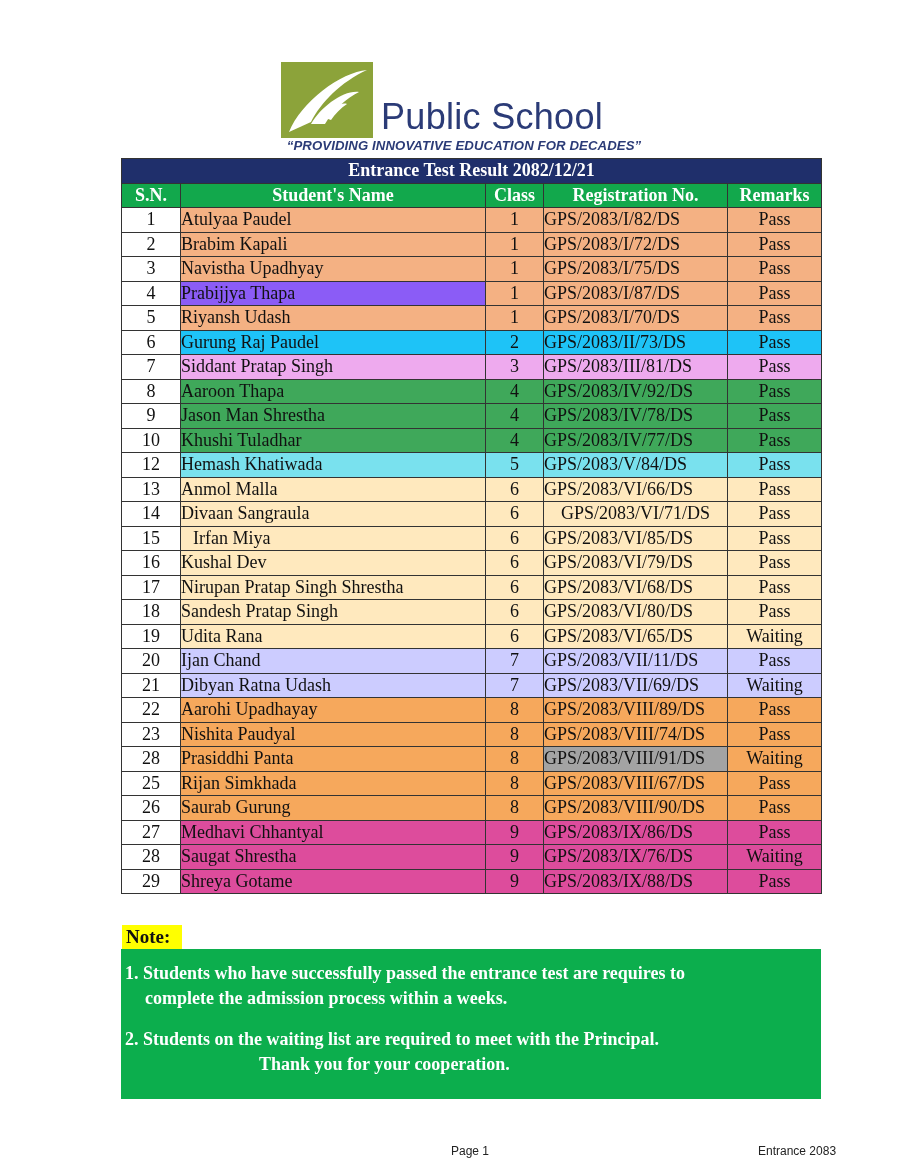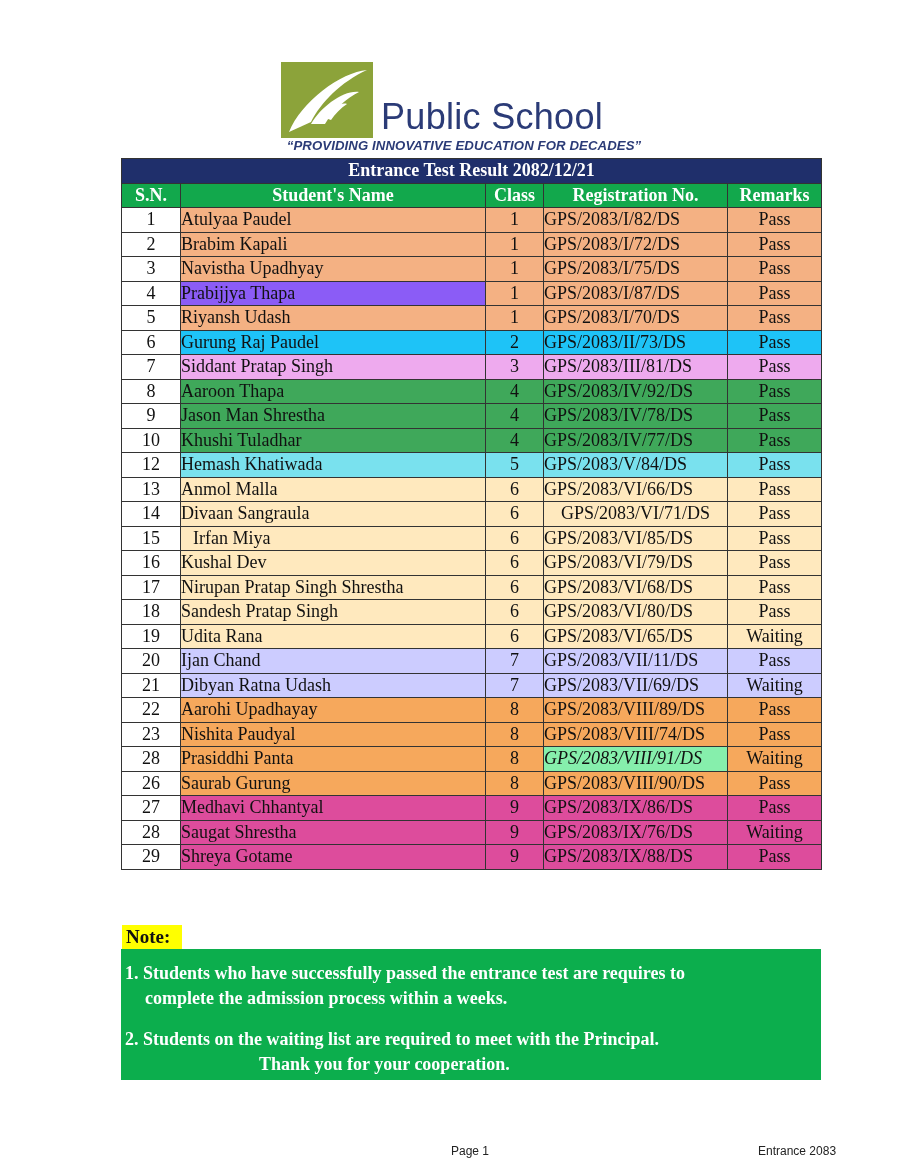--- a/index.html
+++ b/index.html
@@ -14,21 +14,21 @@
   table.results td, table.results th { border:1px solid #333; padding:0; height:23.5px; font-size:18px; line-height:23px; overflow:hidden; white-space:nowrap; }
   .title-row th { background:#1f2f6b; color:#ffffff; font-weight:bold; font-size:20px; height:28px; text-align:center; border-color:#1f2f6b; }
   .head-row th { background:#12a84c; color:#ffffff; font-weight:bold; font-size:19.5px; height:24px; text-align:center; border-color:#0d7a38; }
   td.sn { background:#ffffff; text-align:center; color:#111; }
   td.name { text-align:left; padding-left:2px; color:#111; }
   td.cls { text-align:center; color:#111; }
   td.reg { text-align:left; padding-left:2px; color:#111; }
   td.rem { text-align:center; color:#111; }
 
   .note-label { position:absolute; left:122px; top:925px; width:56px; height:24px; background:#ffff00; font-weight:bold; font-size:19px; line-height:24px; padding-left:4px; color:#111; }
-  .note-box { position:absolute; left:121px; top:949px; width:700px; height:131px; background:#0cae4d; color:#ffffff; font-weight:bold; font-size:18px; }
+  .note-box { position:absolute; left:121px; top:949px; width:700px; height:150px; background:#0cae4d; color:#ffffff; font-weight:bold; font-size:18px; }
   .note-line { position:absolute; left:4px; white-space:nowrap; line-height:24px; }
 
   .footer-page { position:absolute; left:451px; top:1144px; font-family:"Liberation Sans", sans-serif; font-size:12px; color:#222; }
   .footer-right { position:absolute; left:758px; top:1144px; font-family:"Liberation Sans", sans-serif; font-size:12px; color:#222; }
 </style>
 </head>
 <body>
 
 <div class="logo">
   <div class="logo-mark">
@@ -214,22 +214,29 @@
         <td class="sn">23</td>
         <td class="name" style="background: rgb(246, 168, 92);">Nishita Paudyal</td>
         <td class="cls" style="background: rgb(246, 168, 92);">8</td>
         <td class="reg" style="background: rgb(246, 168, 92);">GPS/2083/VIII/74/DS</td>
         <td class="rem" style="background: rgb(246, 168, 92);">Pass</td>
       </tr>
       <tr>
         <td class="sn">28</td>
         <td class="name" style="background: rgb(246, 168, 92);">Prasiddhi Panta</td>
         <td class="cls" style="background: rgb(246, 168, 92);">8</td>
-        <td class="reg" style="background: #86efac; font-style: italic;">GPS/2083/VIII/91/DS</td>
+        <td class="reg" style="background: #a3a3a3;">GPS/2083/VIII/91/DS</td>
         <td class="rem" style="background: rgb(246, 168, 92);">Waiting</td>
+      </tr>
+      <tr>
+        <td class="sn">25</td>
+        <td class="name" style="background: rgb(246, 168, 92);">Rijan Simkhada</td>
+        <td class="cls" style="background: rgb(246, 168, 92);">8</td>
+        <td class="reg" style="background: rgb(246, 168, 92);">GPS/2083/VIII/67/DS</td>
+        <td class="rem" style="background: rgb(246, 168, 92);">Pass</td>
       </tr>
       <tr>
         <td class="sn">26</td>
         <td class="name" style="background: rgb(246, 168, 92);">Saurab Gurung</td>
         <td class="cls" style="background: rgb(246, 168, 92);">8</td>
         <td class="reg" style="background: rgb(246, 168, 92);">GPS/2083/VIII/90/DS</td>
         <td class="rem" style="background: rgb(246, 168, 92);">Pass</td>
       </tr>
       <tr>
         <td class="sn">27</td>

